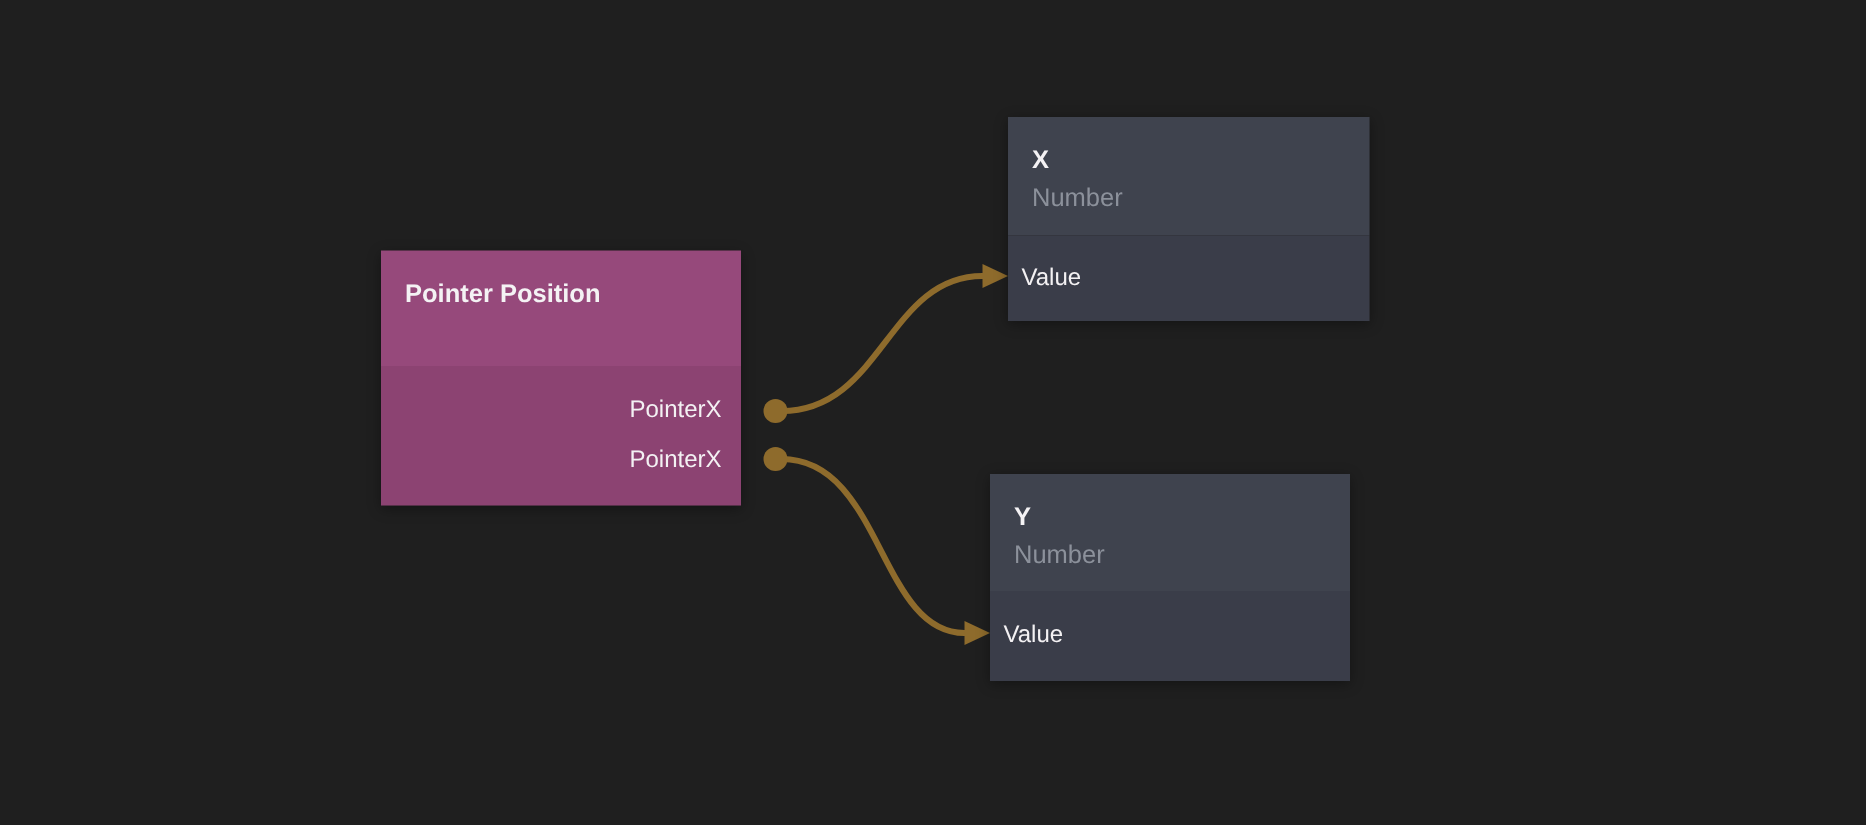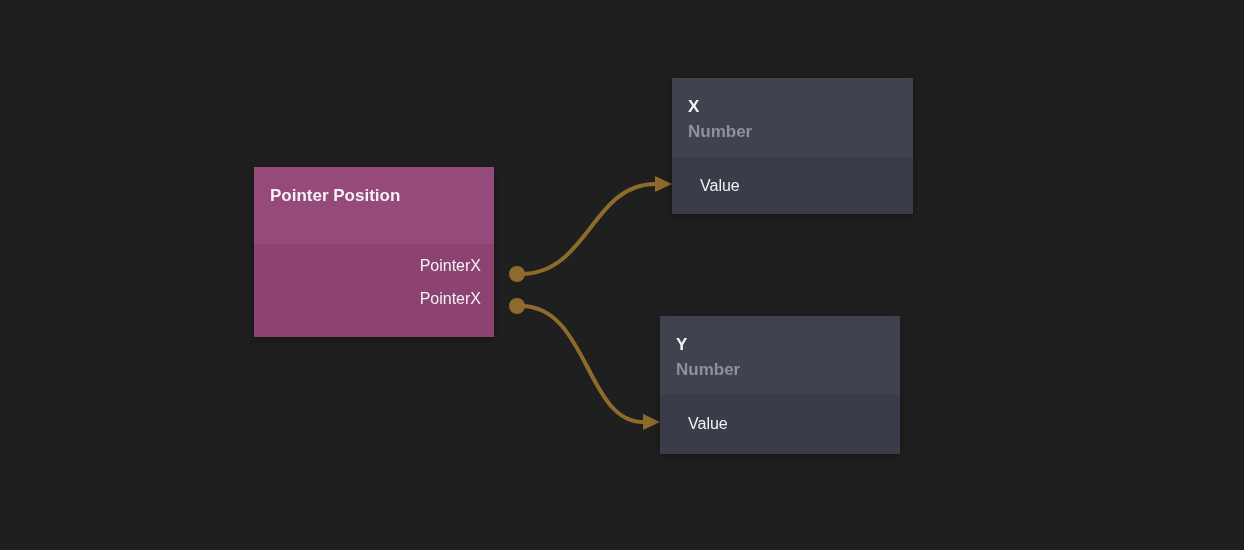--- a/index.html
+++ b/index.html
@@ -42,42 +42,43 @@
   }
   .node .title {
     font-size: 17px;
     font-weight: 600;
     line-height: 25px;
     color: var(--title-text, #f4f2f4);
     white-space: nowrap;
   }
   .node .subtitle {
     font-size: 17px;
-    font-weight: 700;
+    font-weight: 400;
     line-height: 25px;
     white-space: nowrap;
   }
 
   
   .node-pointer { left: 254px; top: 167px; width: 240px; height: 170px; }
   .node-pointer .header { height: 77px; background: var(--pink-header, #96497b); }
   .node-pointer .subtitle { color: var(--pink-subtitle-text, #bf9fb3); }
   .node-pointer .body {
     height: 93px;
     background: var(--pink-body, #8c4372);
     padding-top: 13px;
     box-sizing: border-box;
   }
   .port-row {
     height: 33px;
     display: flex;
+    align-items: center;
     padding-left: 37px;
   }
   .port-row.out { justify-content: flex-end; padding-right: 13px; }
-  .port-row.in  { justify-content: flex-start; padding-left: 28px; }
+  .port-row.in  { justify-content: flex-start; padding-left: 9px; }
   .port-label {
     font-size: 16px;
     color: var(--port-text, #f3f1f3);
     white-space: nowrap;
   }
 
   
   .node-slate .header { background: var(--slate-header, #3f434e); }
   .node-slate .subtitle { color: var(--slate-subtitle-text, #8c919b); }
   .node-slate .body {

